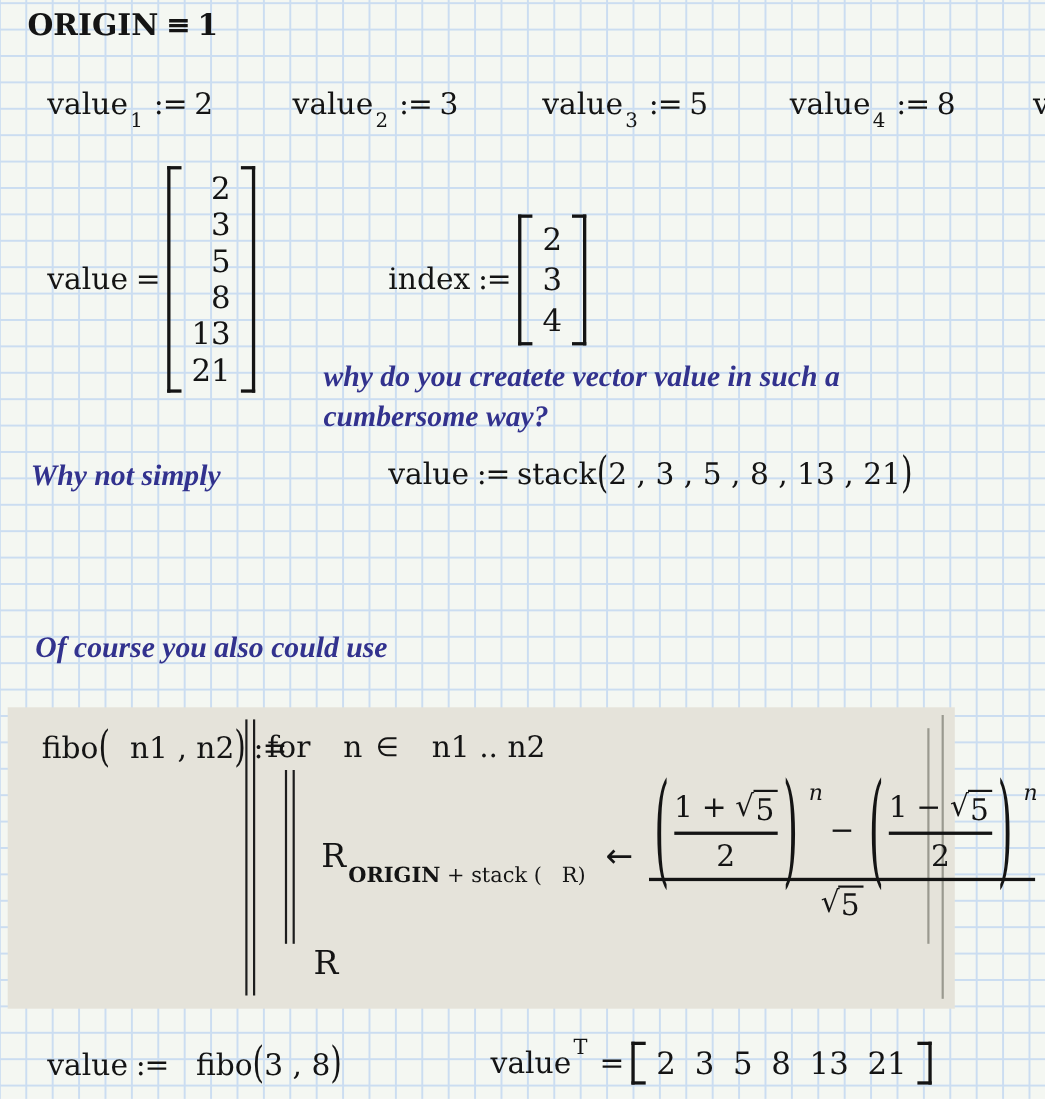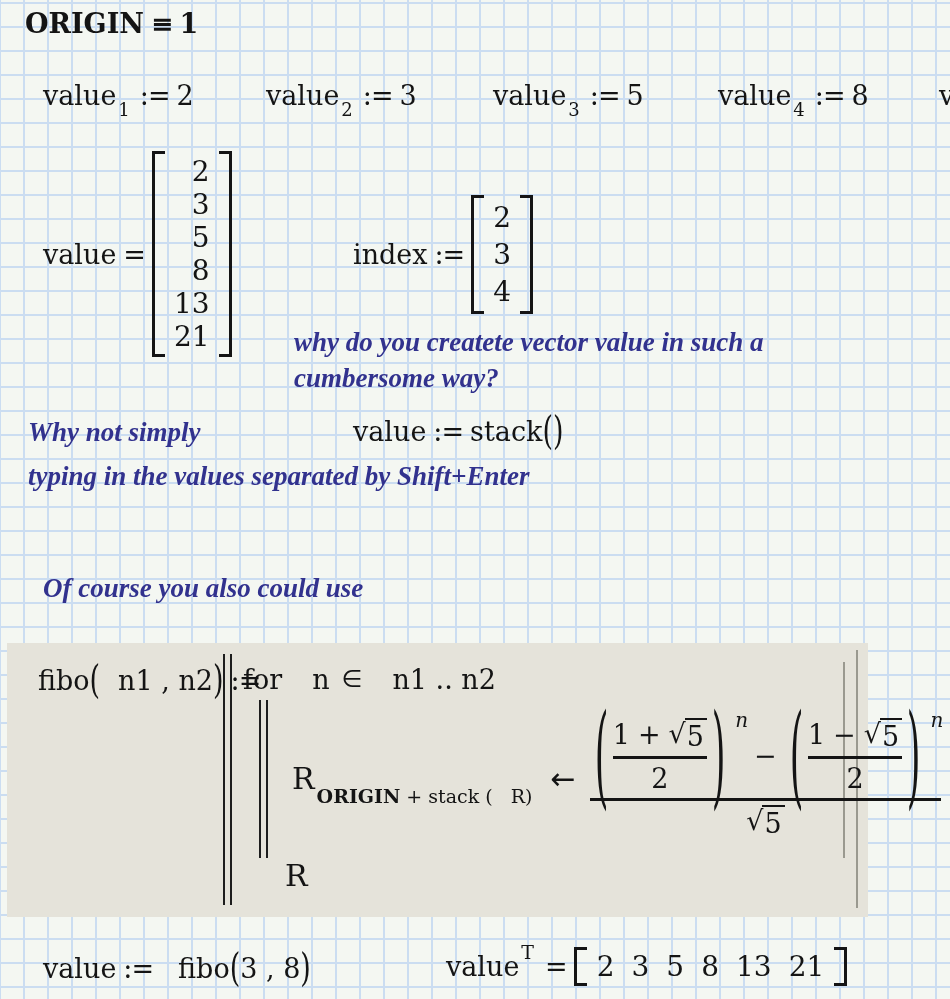--- a/index.html
+++ b/index.html
@@ -127,28 +127,28 @@
 
   <div class="abs blue" style="left:28px;top:414px;">
     <span>Why not simply</span>
   </div>
 
   <div class="abs math" style="left:335px;top:406px;height:50px;">
     <span class="it">value</span>
     <span class="op">:=</span>
     <span>stack</span>
     <span class="p14">(</span>
+    <span>2 , 3 , 5 , 8 , 13 , 21</span>
     <span class="p14">)</span>
   </div>
 
   <div class="abs blue" style="left:28px;top:458px;width:780px;">
-    <div>typing in the values separated by Shift+Enter</div>
-  </div>
-
-  <div class="abs blue" style="left:43px;top:570px;">
+  </div>
+
+  <div class="abs blue" style="left:32px;top:570px;">
     <span>Of course you also could use</span>
   </div>
 
   <div class="panel" style="left:7px;top:643px;width:861px;height:274px;"></div>
 
   <div class="abs math" style="left:20px;top:655px;height:50px;">
     <span class="it">fibo</span>
     <span class="p14">(</span>
     <span class="it">n1 , n2</span>
     <span class="p14">)</span>

